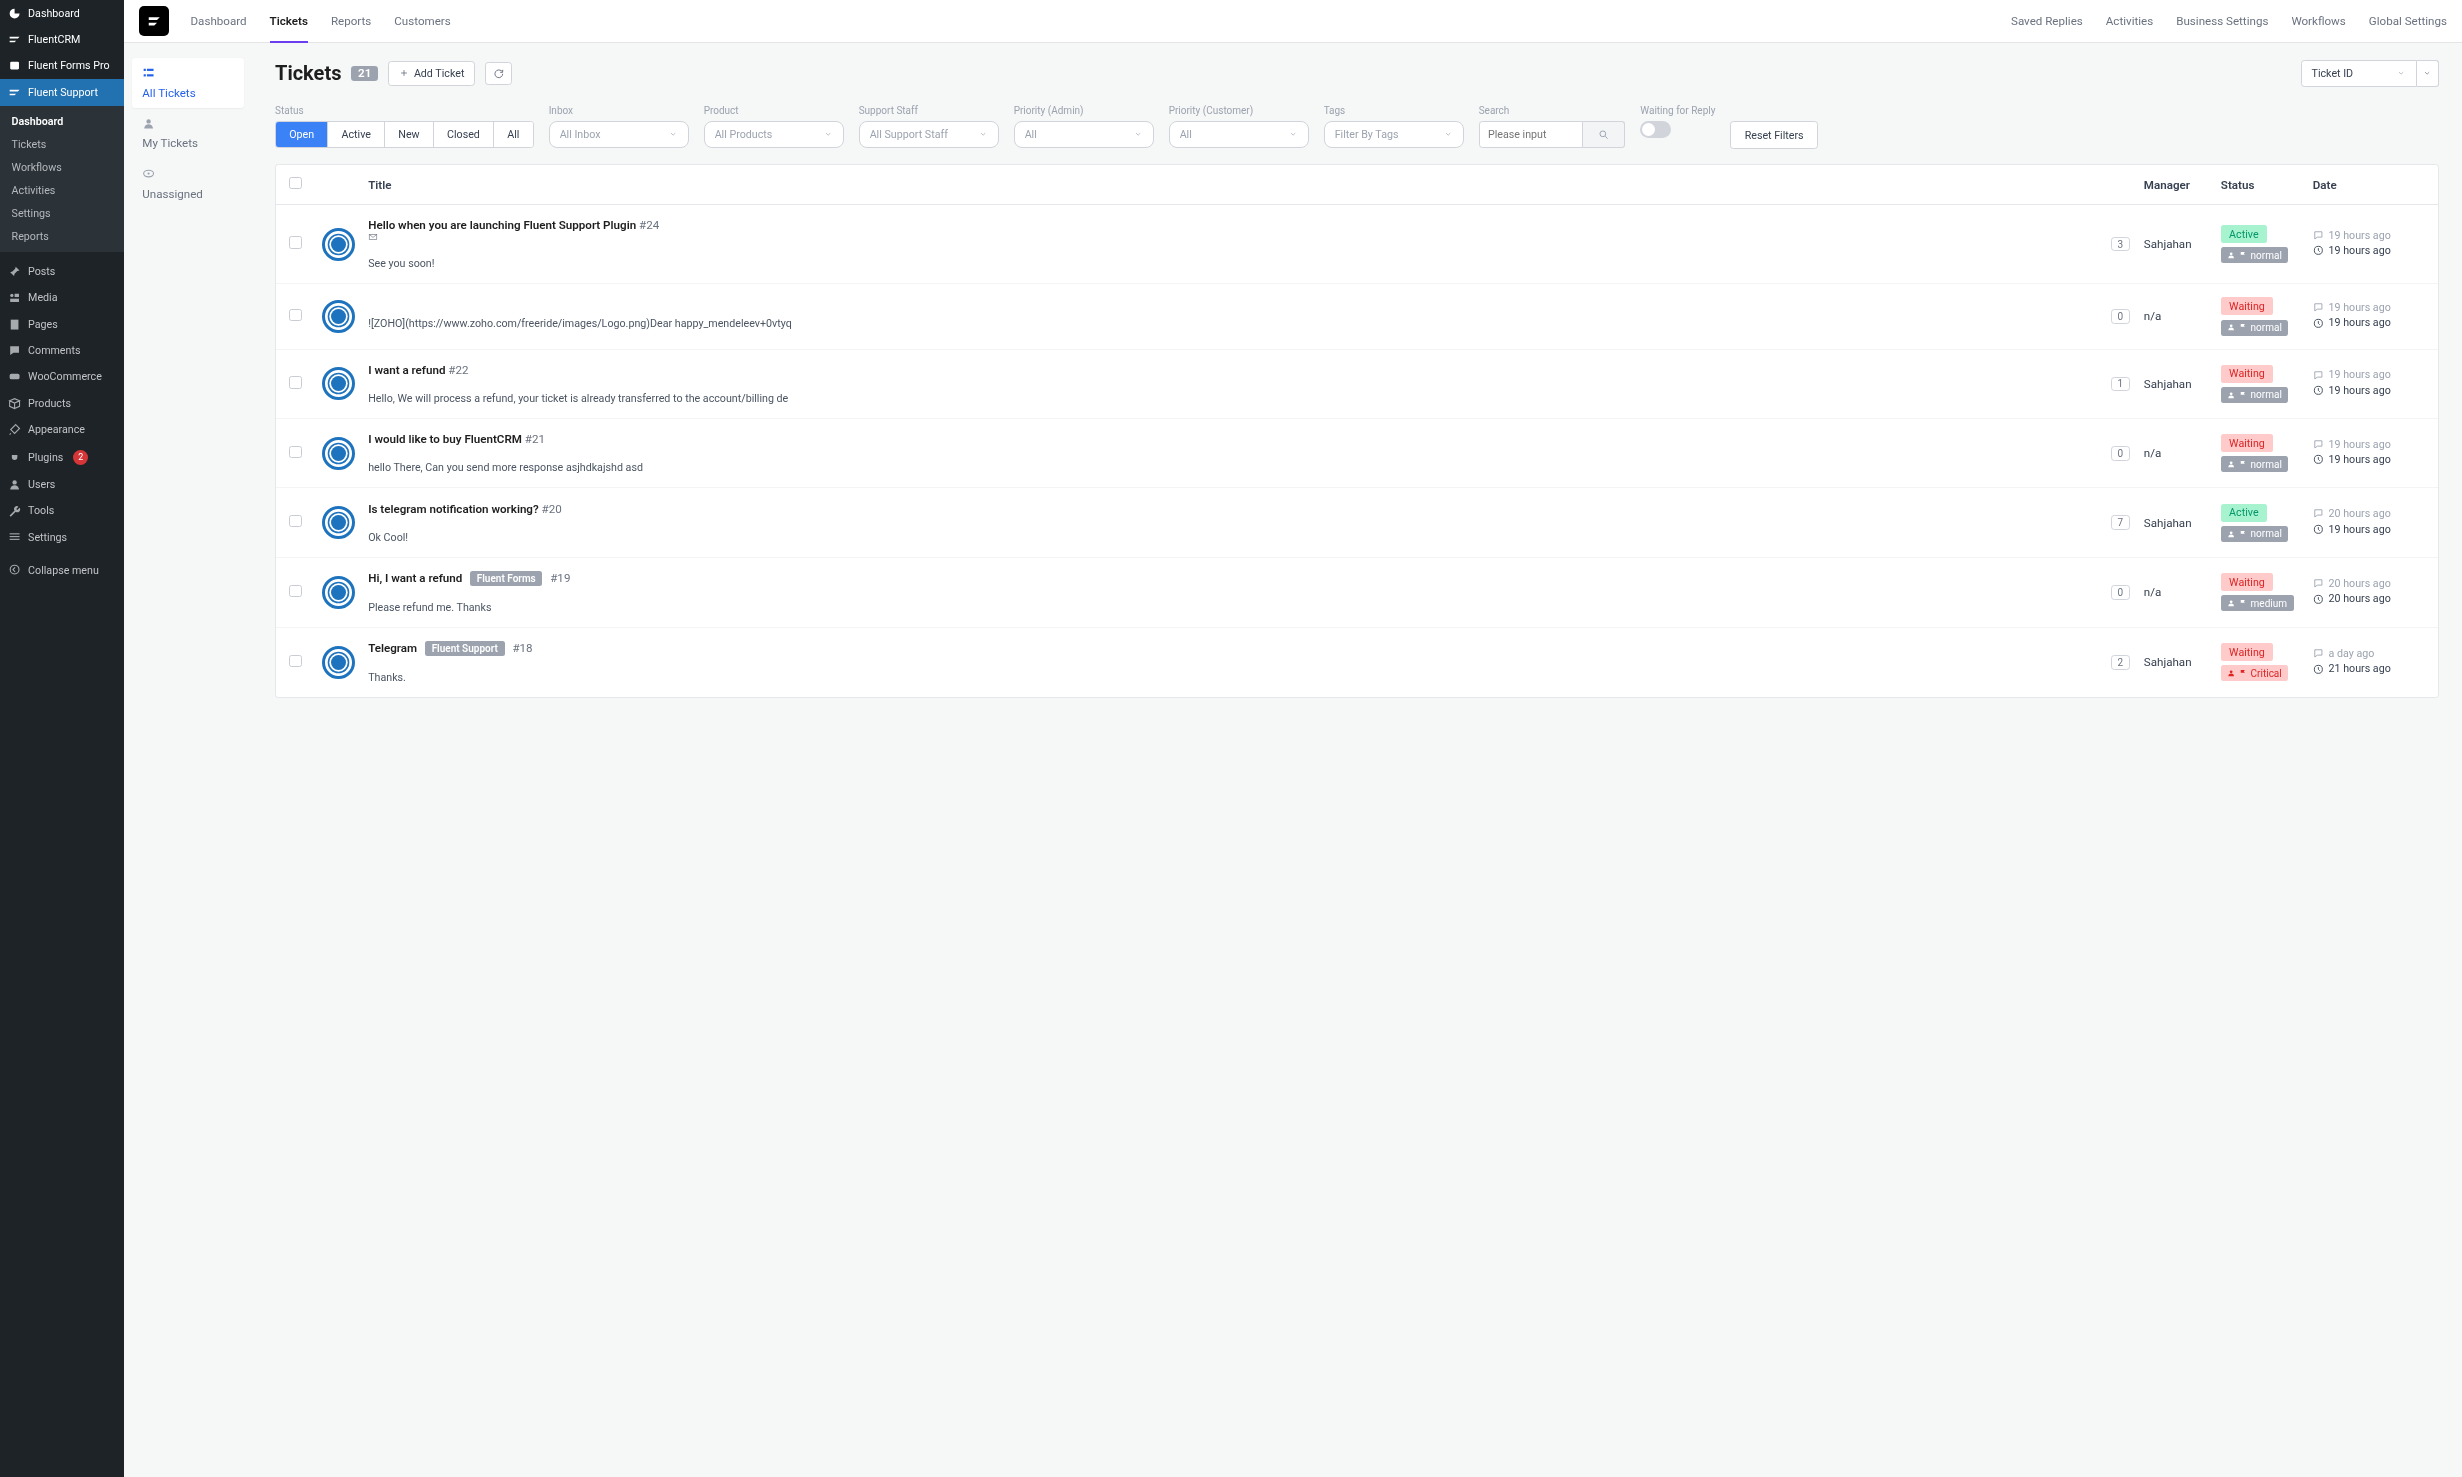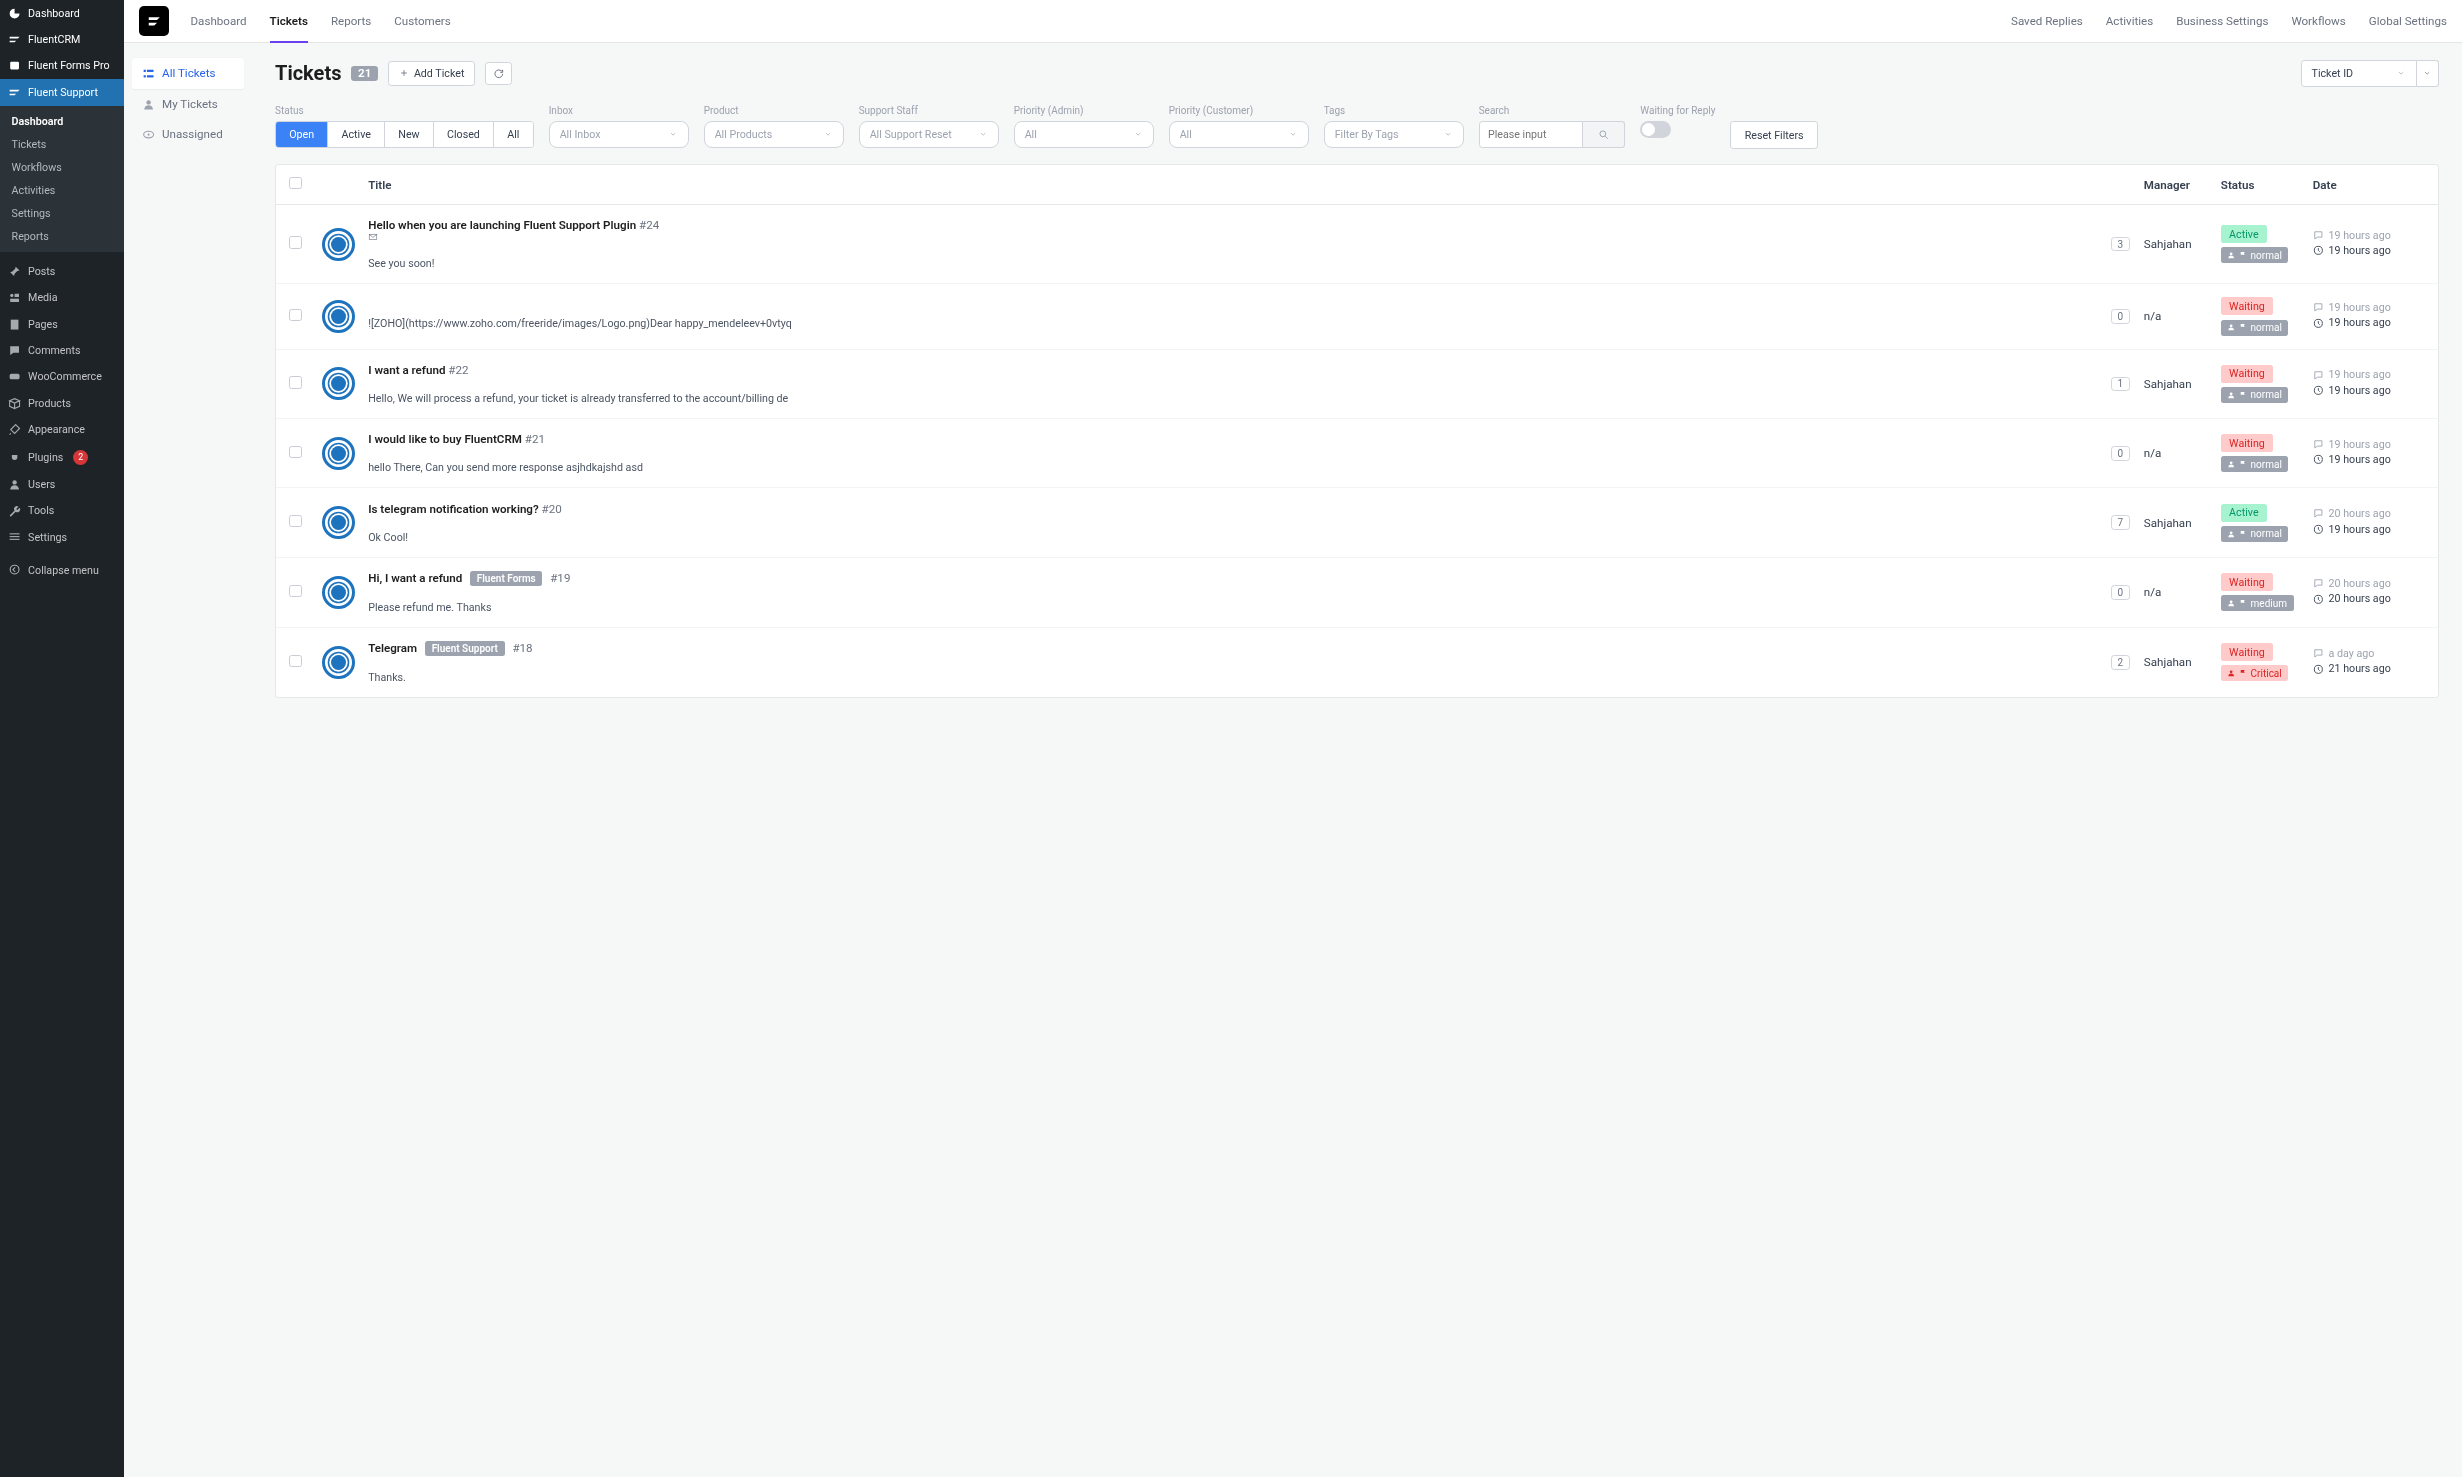--- a/index.html
+++ b/index.html
@@ -29,21 +29,21 @@
 .topnav .tabs { display: flex; gap: 23px; height: 100%; }
 .topnav .tab { display: flex; align-items: center; color: #6b7280; cursor: pointer; position: relative; font-size: 11.6px; }
 .topnav .tab.active { color: #1e1e1e; font-weight: 600; }
 .topnav .tab.active::after { content: ""; position: absolute; bottom: -0.8px; left: 0; right: 0; height: 1.7px; background: #6b3ff0; }
 .topnav .spacer { flex: 1; }
 
 
 .content { flex: 1; display: flex; overflow: hidden; }
 .leftcol { width: 128px; padding: 15px 8.3px; flex-shrink: 0; }
 .leftcol .nav { background: transparent; }
-.leftcol .navitem { display: flex; align-items: flex-end; gap: 6.6px; padding: 8.3px 10px; border-radius: 3.3px; color: #6b7280; cursor: pointer; font-size: 11.6px; }
+.leftcol .navitem { display: flex; align-items: flex-start; gap: 6.6px; padding: 8.3px 10px; border-radius: 3.3px; color: #6b7280; cursor: pointer; font-size: 11.6px; flex-direction: column; }
 .leftcol .navitem.active { background: #fff; color: #2563eb; box-shadow: 0 0.8px 1.7px rgba(0,0,0,0.05); }
 .leftcol .navitem .licon { width: 13.2px; height: 13.2px; display:inline-flex; }
 
 .maincol { flex: 1; padding: 16.5px 23px; overflow-y: auto; }
 .header { display: flex; align-items: center; gap: 10px; margin-bottom: 18px; }
 .header h1 { font-size: 20px; font-weight: 700; }
 .header .count { background: #9ca3af; color: #fff; border-radius: 3.3px; padding: 0.8px 6.6px; font-size: 11.6px; font-weight: 600; }
 .header .btn { border: 0.8px solid #d1d5db; background: #fff; padding: 5px 10px; border-radius: 3.3px; cursor: pointer; display: inline-flex; align-items: center; gap: 5px; color: #374151; font-size: 10.7px; }
 .header .btn.icononly { padding: 5px 6.6px; }
 .header .right { margin-left: auto; display: flex; gap: 0; }
@@ -366,21 +366,21 @@
             <div class="fselect">
                 <span>All Products</span>
                 <svg class="chev" viewBox="0 0 24 24">
                   <path fill="none" stroke="#9ca3af" stroke-width="2" d="M6 9l6 6 6-6"></path>
                 </svg>
               </div>
           </div>
           <div class="fgroup">
             <label>Support Staff</label>
             <div class="fselect">
-                <span>All Support Reset</span>
+                <span>All Support Staff</span>
                 <svg class="chev" viewBox="0 0 24 24">
                   <path fill="none" stroke="#9ca3af" stroke-width="2" d="M6 9l6 6 6-6"></path>
                 </svg>
               </div>
           </div>
           <div class="fgroup">
             <label>Priority (Admin)</label>
             <div class="fselect">
                 <span>All</span>
                 <svg class="chev" viewBox="0 0 24 24">

